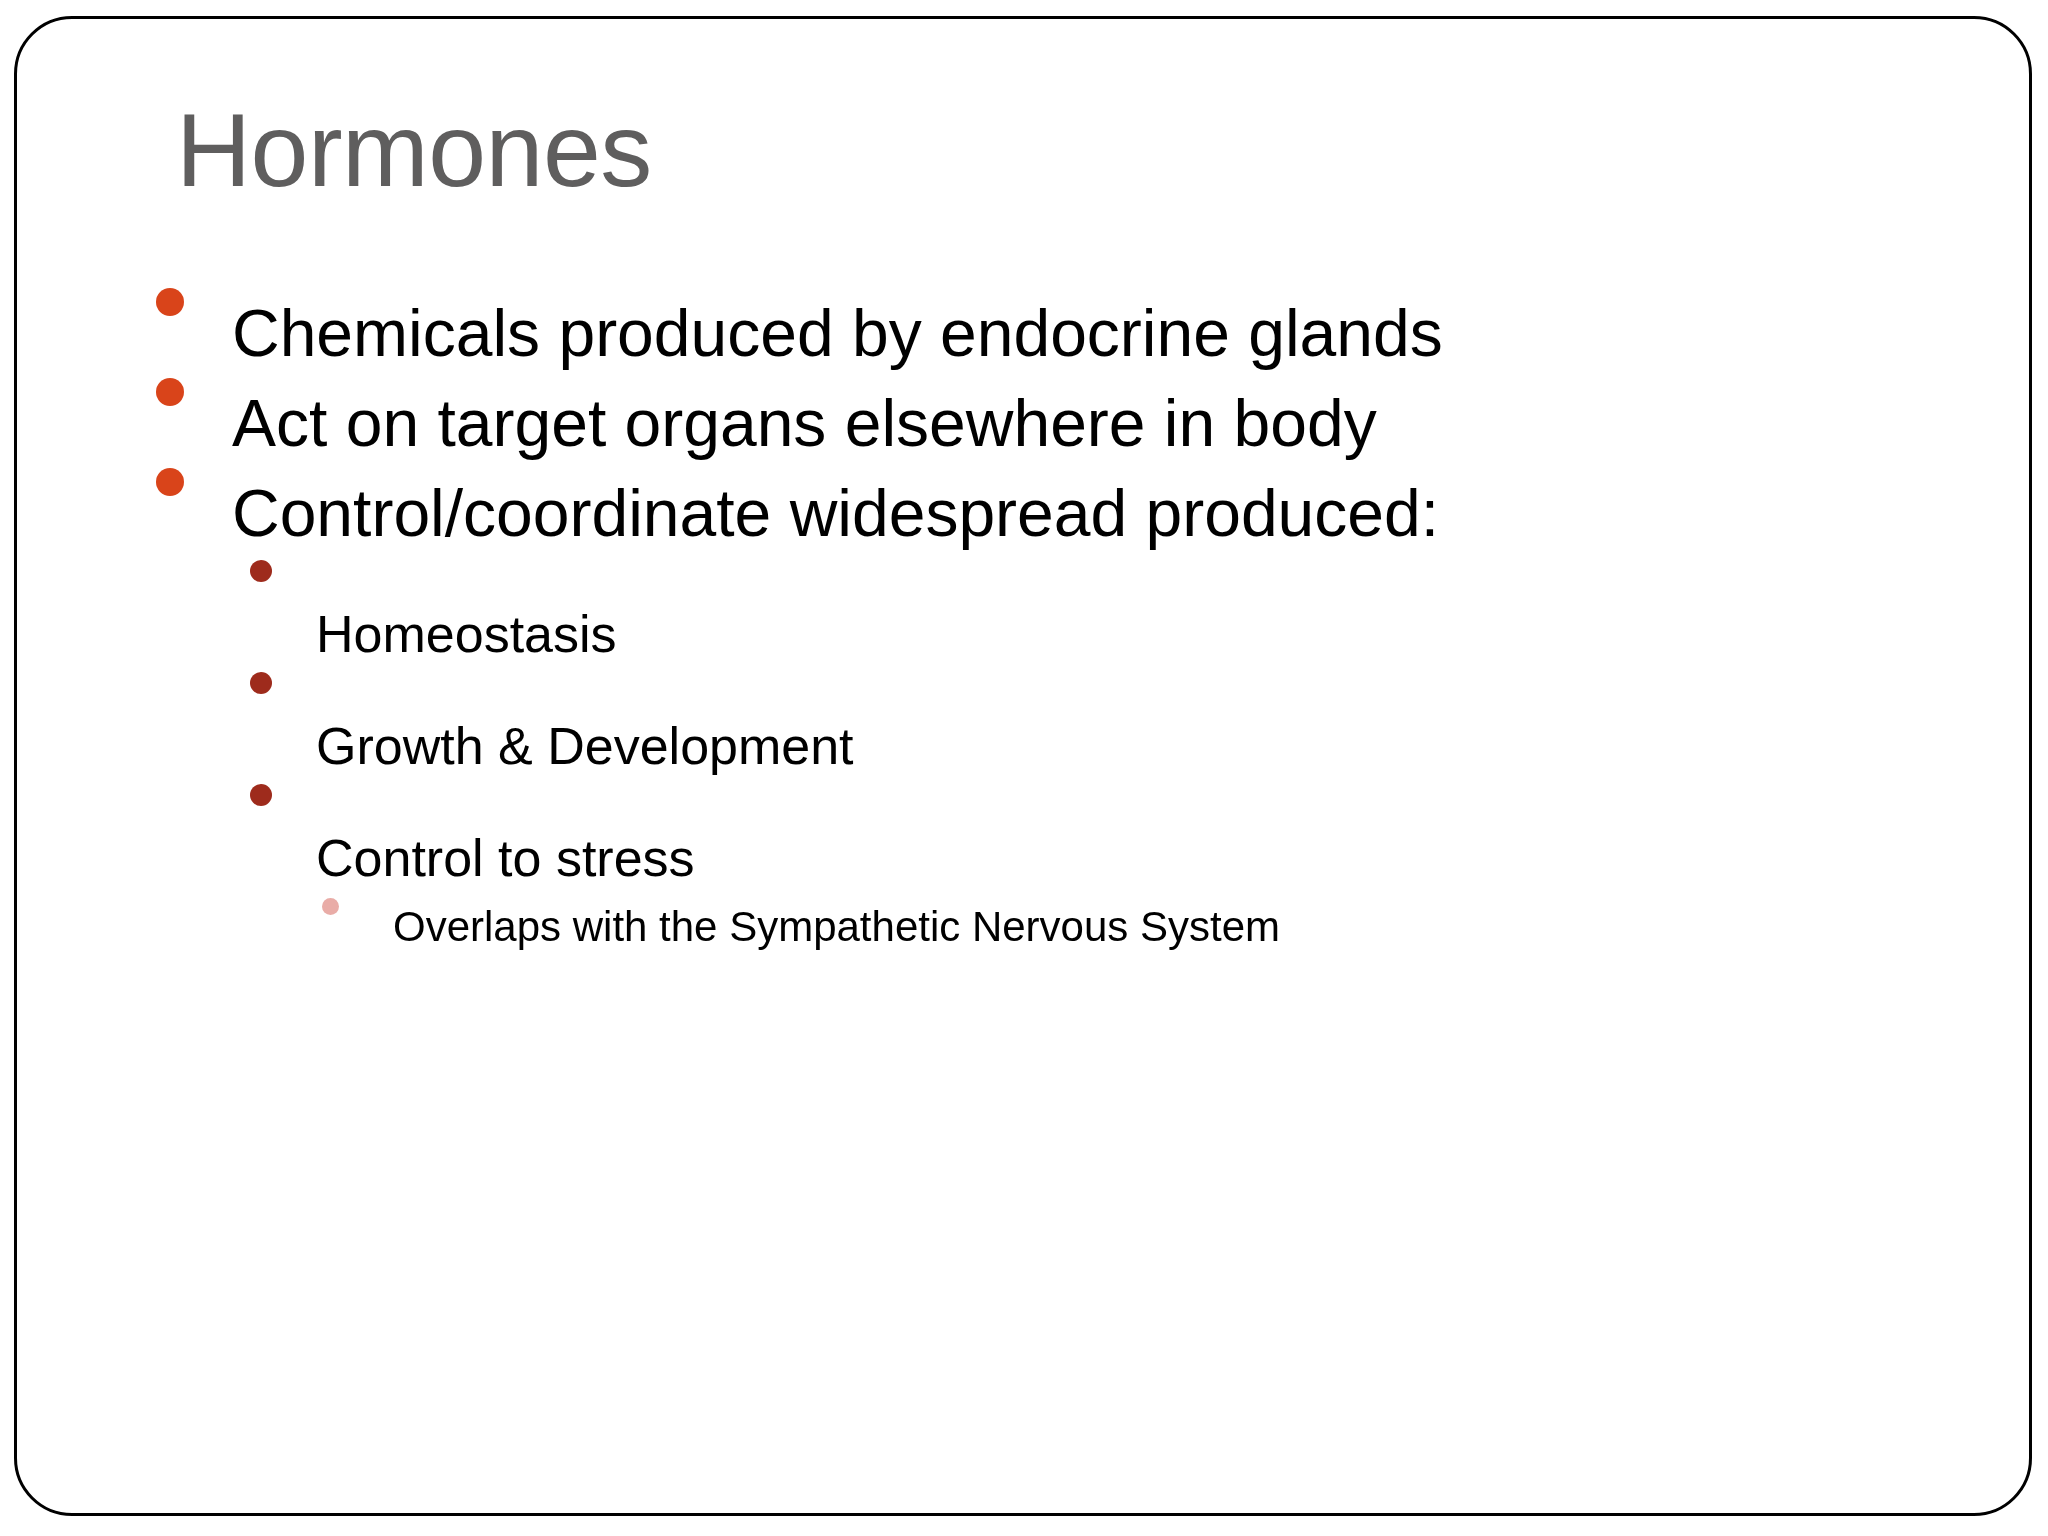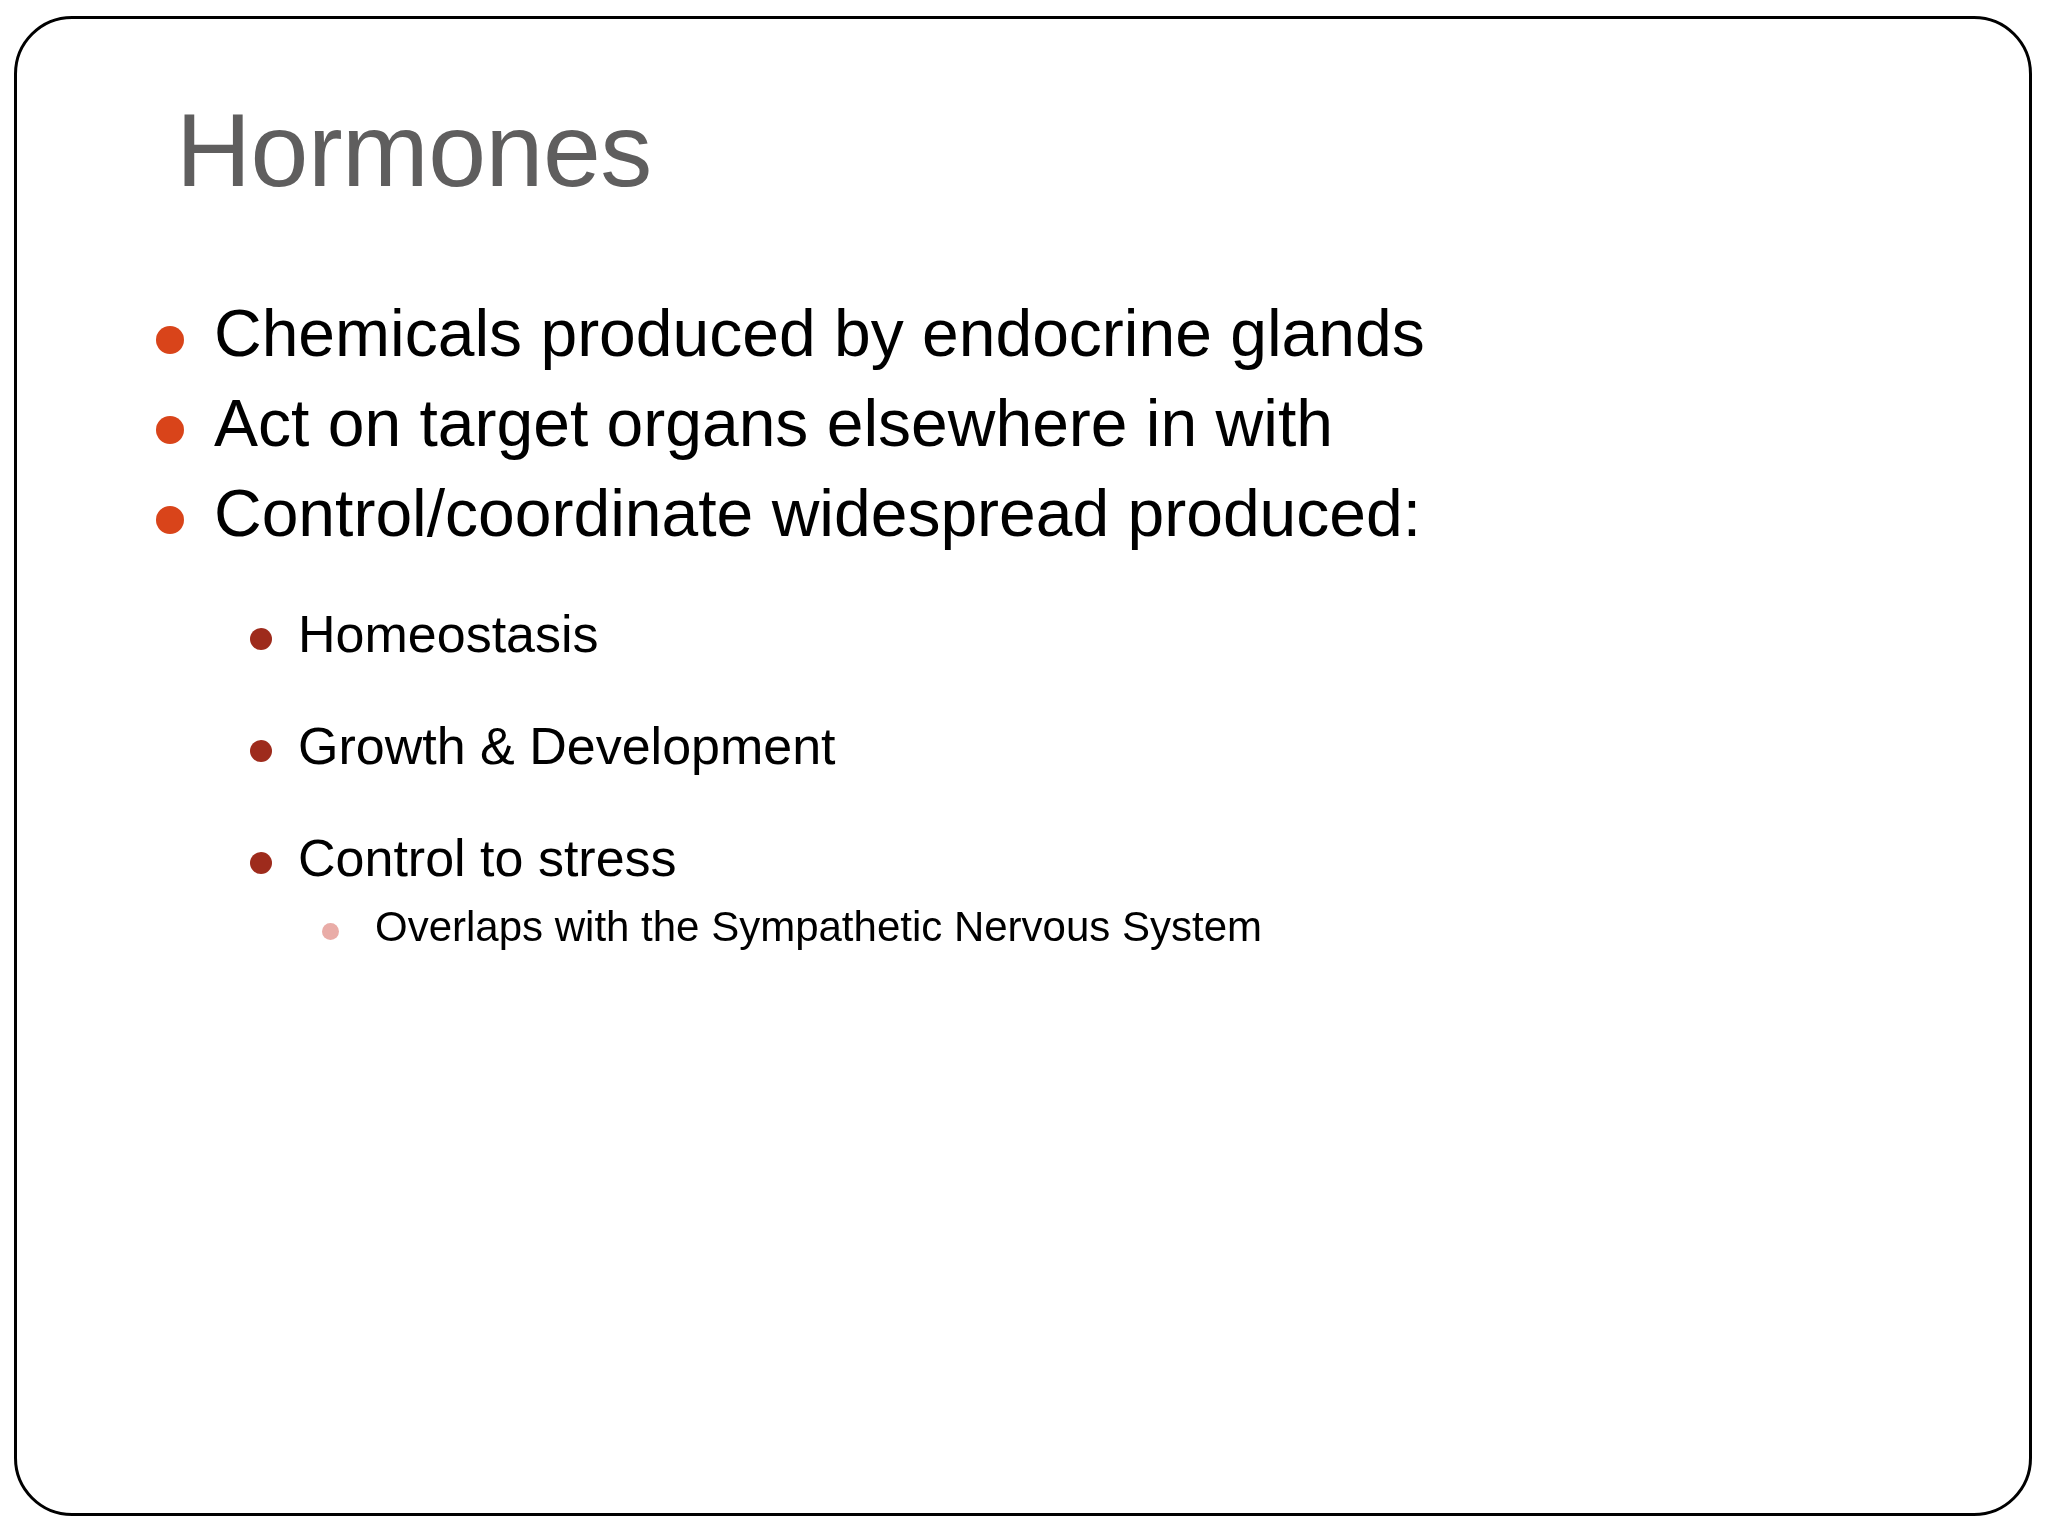--- a/index.html
+++ b/index.html
@@ -52,22 +52,23 @@
   
   .body-area {
     position: absolute;
     left: 0;
     top: 300px;
     width: 2048px;
   }
 
   .bullet-row {
     display: flex;
-    align-items: flex-end;
+    align-items: flex-start;
     white-space: nowrap;
+    gap: 18px;
   }
 
   
   .lvl1 {
     padding-left: 156px;
     margin-bottom: 24px;
   }
   .lvl1 .dot {
     width: 28px;
     height: 28px;
@@ -137,21 +138,21 @@
 
   <div class="body-area">
 
     <div class="bullet-row lvl1">
       <span class="dot"></span>
       <span class="txt">Chemicals produced by endocrine glands</span>
     </div>
 
     <div class="bullet-row lvl1">
       <span class="dot"></span>
-      <span class="txt">Act on target organs elsewhere in with</span>
+      <span class="txt">Act on target organs elsewhere in body</span>
     </div>
 
     <div class="bullet-row lvl1">
       <span class="dot"></span>
       <span class="txt">Control/coordinate widespread produced:</span>
     </div>
 
     <div class="bullet-row lvl2">
       <span class="dot"></span>
       <span class="txt">Homeostasis</span>

